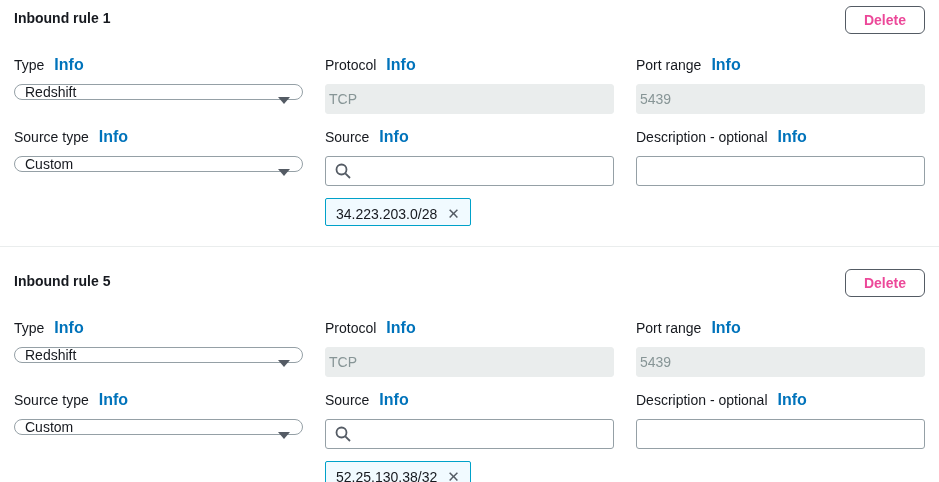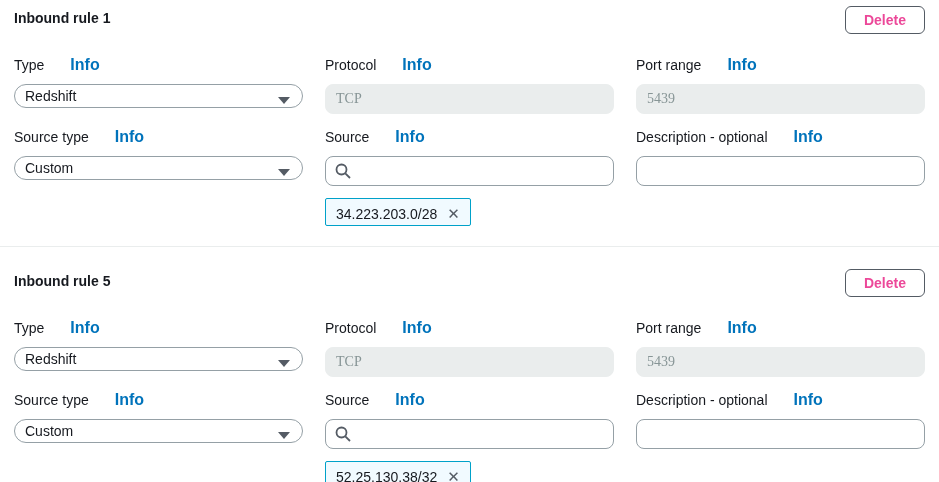--- a/index.html
+++ b/index.html
@@ -34,53 +34,53 @@
   }
 
   
   .fields-grid {
     display: grid;
     grid-template-columns: repeat(3, 1fr);
     column-gap: 22px;
     align-items: start;
   }
   .field { margin-bottom: 8px; }
-  .label-row { margin: 6px 0 10px 0; display: flex; align-items: baseline; gap: 16px; }
+  .label-row { margin: 6px 0 10px 0; display: flex; align-items: baseline; }
   .field-label { font-size: 14px; color: #16191f; }
   .info-link {
     font-size: 16px; font-weight: bold; color: #0073bb;
     margin-left: 10px; text-decoration: none; cursor: pointer;
   }
 
   
   .select-box {
     position: relative;
-    height: 24px;
+    height: 16px;
     background: #ffffff;
     border: 1px solid #95a0a6;
     border-radius: 12px;
     display: flex; align-items: center;
     padding: 0 30px 0 10px;
     font-size: 14px;
     cursor: pointer;
   }
   .select-caret {
     position: absolute; right: 12px; top: 12px;
     width: 0; height: 0;
     border-left: 6px solid transparent;
     border-right: 6px solid transparent;
     border-top: 7px solid #545b64;
   }
   .text-input {
     width: 100%; height: 30px;
     border: 1px solid #95a0a6;
-    border-radius: 8px;
-    background: #ffffff;
-    font-family: Liberation Serif, serif; font-size: 14px; color: #16191f;
-    padding: 0 10px;
+    border-radius: 3px;
+    background: #ffffff;
+    font-family: Liberation Sans, sans-serif; font-size: 14px; color: #16191f;
+    padding: 0 3px;
   }
   .text-input:disabled {
     background: #eaeded;
     border-color: #eaeded;
     color: #879596;
   }
   .search-wrap { position: relative; }
   .search-wrap .text-input { padding-left: 34px; }
   .search-icon {
     position: absolute; left: 10px; top: 7px;

